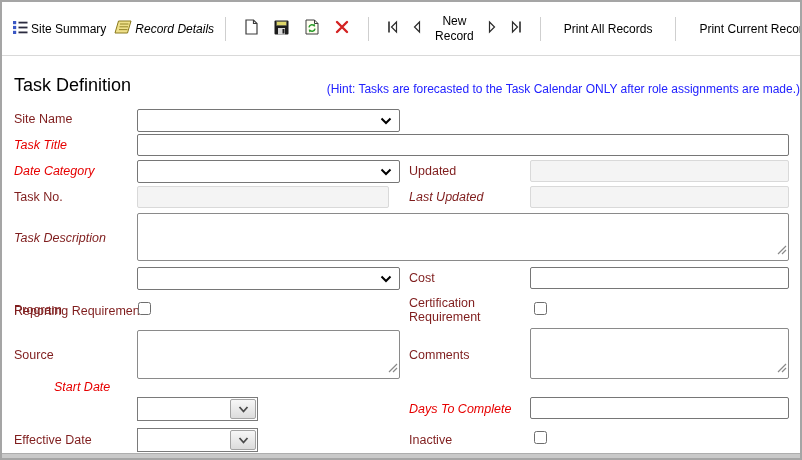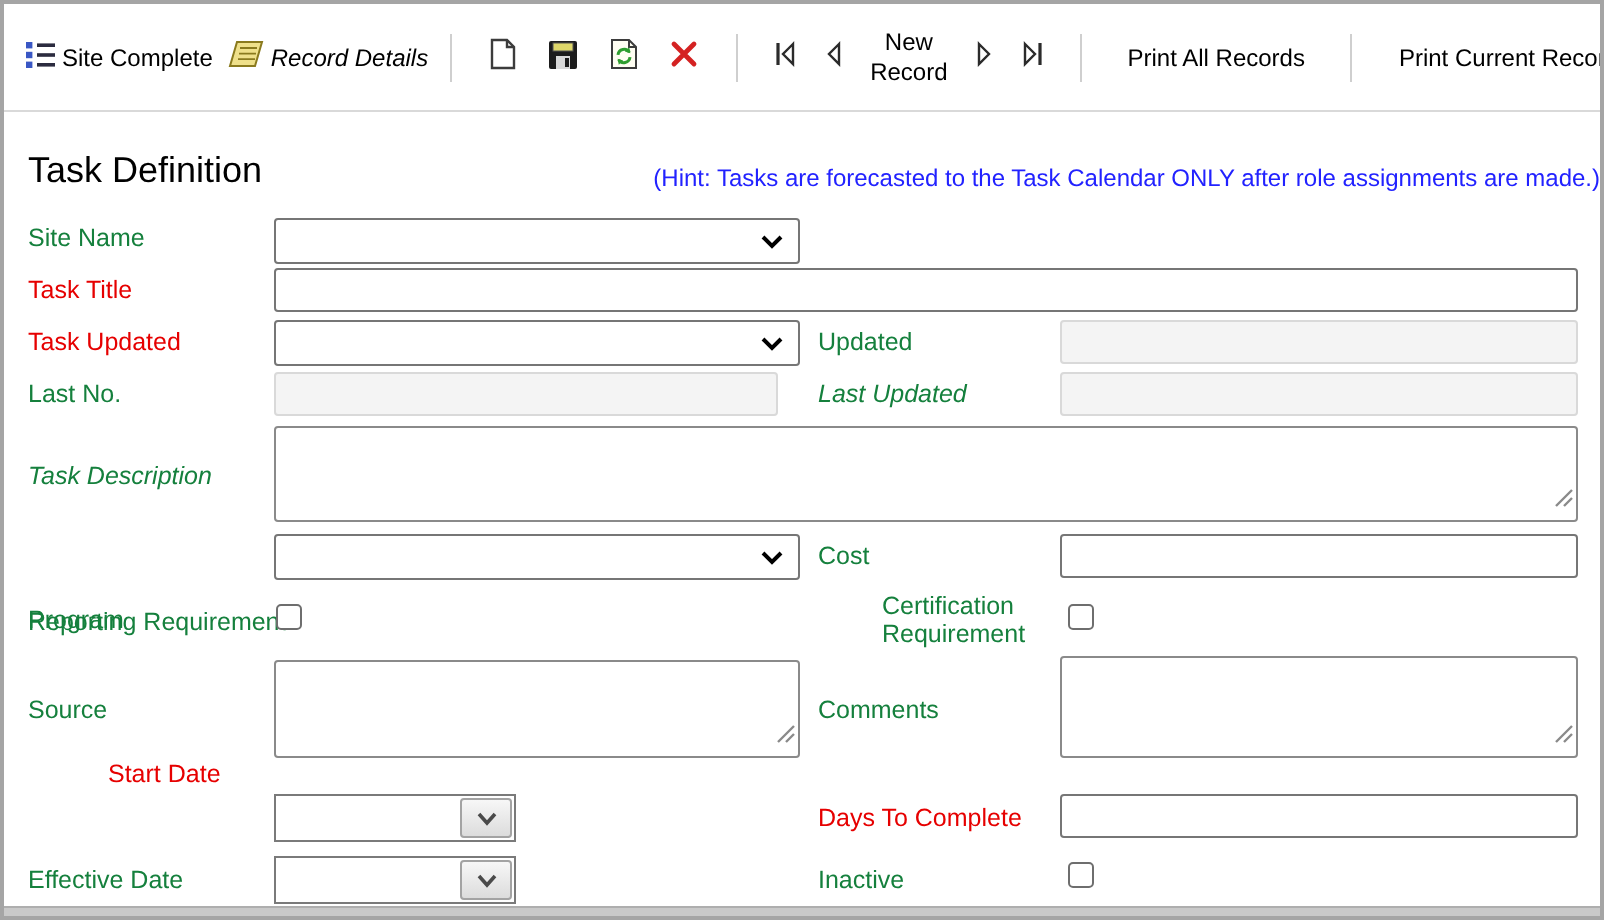--- a/index.html
+++ b/index.html
@@ -19,22 +19,22 @@
   .tb-icon{display:flex; align-items:center; justify-content:center; margin:0 8px; flex:none;}
   .tb-nav{display:flex; align-items:center; margin:0 6px; flex:none;}
   .tb-newrec{text-align:center; line-height:1.2; margin:0 7px; font-size:12px;}
   .tb-label{margin:0 12px; flex:none;}
 
   
   .page-title{position:absolute; left:12px; top:73px; font-size:18px; font-weight:normal;}
   .hint{position:absolute; right:0; top:80px; font-size:12px; color:var(--hint);}
 
   
-  .lbl{position:absolute; font-size:12.5px; line-height:14px; color:#15803d;}
-  .lbl.req{color:var(--required);}
+  .lbl{position:absolute; font-size:12.5px; line-height:14px; color:#7f1d1d;}
+  .lbl.req{color:var(--required);font-style:italic;}
   .inp{position:absolute; height:22px; border:1px solid #767676; border-radius:2px; background:#fff; font:12.5px "Liberation Sans","DejaVu Sans",sans-serif; padding:0 5px; outline:none;}
   .inp:disabled, .inp.dis{background:#f4f4f4; border-color:#d9d9d9; color:#6d6d6d;}
   .sel{position:absolute; height:23px; border:1px solid #767676; border-radius:2px; background:#fff; display:flex; align-items:center; padding:0 24px 0 6px; font-size:12.5px;}
   .sel .chev{position:absolute; right:7px; top:50%; transform:translateY(-50%);}
   .combo{position:absolute; height:24px; border:1px solid #7a7a7a; background:#fff; display:flex; align-items:center; padding:0 30px 0 6px; font-size:12.5px;}
   .combo .btn{position:absolute; right:1px; top:1px; bottom:1px; width:26px; background:linear-gradient(#f7f7f7,#dcdcdc); border:1px solid #a3a3a3; border-radius:2px; display:flex; align-items:center; justify-content:center;}
   .ta{position:absolute; border:1px solid #8a8a8a; border-radius:2px; background:#fff;}
   .ta textarea{position:absolute; inset:0; width:100%; height:100%; border:none; resize:none; background:transparent; font:12.5px "Liberation Sans","DejaVu Sans",sans-serif; padding:3px 5px; outline:none;}
   .grip{position:absolute; right:1px; bottom:1px;}
   .cb{position:absolute; width:13px; height:13px; border:1px solid #6e6e6e; border-radius:2.5px; background:#fff;}
@@ -49,21 +49,21 @@
       <span>
         <svg width="15" height="13" viewBox="0 0 15 13">
           <rect x="0" y="0" width="3.2" height="3.2" style="fill:var(--list-blue)"></rect>
           <rect x="0" y="4.9" width="3.2" height="3.2" style="fill:var(--list-blue)"></rect>
           <rect x="0" y="9.8" width="3.2" height="3.2" style="fill:var(--list-blue)"></rect>
           <rect x="5.5" y="0.7" width="9" height="1.8" fill="#2b2b3f"></rect>
           <rect x="5.5" y="5.6" width="9" height="1.8" fill="#2b2b3f"></rect>
           <rect x="5.5" y="10.5" width="9" height="1.8" fill="#2b2b3f"></rect>
         </svg>
       </span>
-      <span>Site Complete</span>
+      <span>Site Summary</span>
     </div>
 
     <div class="tb-btn" style="margin-left:8px;font-style:italic;">
       <span>
         <svg width="18" height="14" viewBox="0 0 18 14">
           <path d="M4.5 1 L17 1 L13.5 13 L1 13 Z" style="fill:var(--note-yellow)" stroke="#8a7a1e" stroke-width="1"></path>
           <path d="M6 4 L14.5 4 M5.5 6.8 L14 6.8 M5 9.6 L13.5 9.6" stroke="#8a7a1e" stroke-width="0.9" fill="none"></path>
         </svg>
       </span>
       <span>Record Details</span>
@@ -165,33 +165,33 @@
     <span class="chev">
       <svg width="12" height="8" viewBox="0 0 12 8">
           <path d="M1.5 1.5 L6 6 L10.5 1.5" fill="none" stroke="#000" stroke-width="2"></path>
         </svg>
     </span>
   </div>
 
   <div class="lbl req" style="left:12px; top:136px;">Task Title</div>
   <input class="inp" style="left: 135px; top: 132px; width: 652px;" value="">
 
-  <div class="lbl req" style="left:12px; top:162px;">Task Updated</div>
+  <div class="lbl req" style="left:12px; top:162px;">Date Category</div>
   <div class="sel" style="left:135px; top:158px; width:263px;">
     <span></span>
     <span class="chev">
       <svg width="12" height="8" viewBox="0 0 12 8">
           <path d="M1.5 1.5 L6 6 L10.5 1.5" fill="none" stroke="#000" stroke-width="2"></path>
         </svg>
     </span>
   </div>
   <div class="lbl" style="left:407px; top:162px;">Updated</div>
   <input class="inp" style="left: 528px; top: 158px; width: 259px;" disabled="" value="">
 
-  <div class="lbl" style="left:12px; top:188px;">Last No.</div>
+  <div class="lbl" style="left:12px; top:188px;">Task No.</div>
   <input class="inp" style="left: 135px; top: 184px; width: 252px;" disabled="" value="">
   <div class="lbl" style="left:407px; top:188px;font-style:italic;">Last Updated</div>
   <input class="inp" style="left: 528px; top: 184px; width: 259px;" disabled="" value="">
 
   <div class="lbl" style="left:12px; top:229px;font-style:italic;">Task Description</div>
   <div class="ta" style="left:135px; top:211px; width:652px; height:48px;">
     <textarea style=""></textarea>
     <span class="grip">
       <svg width="10" height="10" viewBox="0 0 10 10">
           <path d="M9 1 L1 9 M9 5 L5 9" stroke="#8a8a8a" stroke-width="1.2"></path>
@@ -206,21 +206,21 @@
       <svg width="12" height="8" viewBox="0 0 12 8">
           <path d="M1.5 1.5 L6 6 L10.5 1.5" fill="none" stroke="#000" stroke-width="2"></path>
         </svg>
     </span>
   </div>
   <div class="lbl" style="left:407px; top:269px;">Cost</div>
   <input class="inp" style="left: 528px; top: 265px; width: 259px;" value="">
 
   <div class="lbl" style="left:12px; top:302px;">Reporting Requirement</div>
   <span class="cb" style="left:136px; top:300px;"></span>
-  <div class="lbl" style="left:407px; top:294px; width:100px;margin-left:32px;">Certification Requirement</div>
+  <div class="lbl" style="left:407px; top:294px; width:100px;">Certification Requirement</div>
   <span class="cb" style="left:532px; top:300px;"></span>
 
   <div class="lbl" style="left:12px; top:346px;">Source</div>
   <div class="ta" style="left:135px; top:328px; width:263px; height:49px;">
     <textarea style=""></textarea>
     <span class="grip">
       <svg width="10" height="10" viewBox="0 0 10 10">
           <path d="M9 1 L1 9 M9 5 L5 9" stroke="#8a8a8a" stroke-width="1.2"></path>
         </svg>
     </span>

